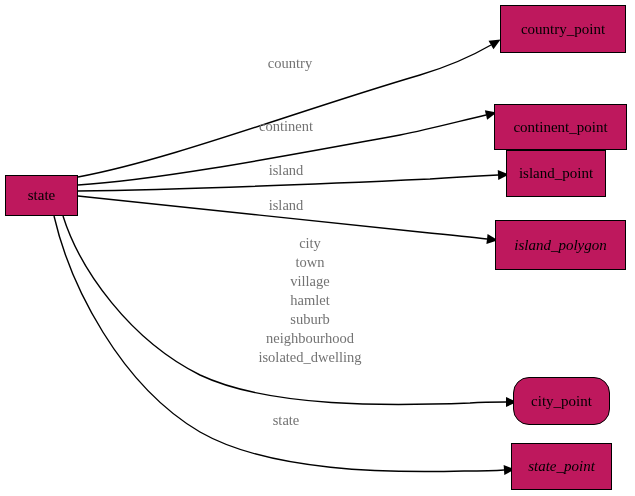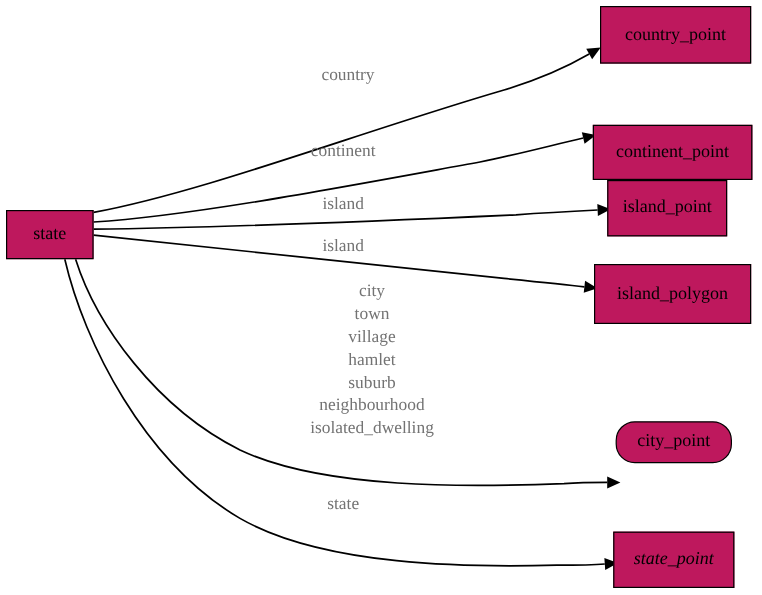--- a/index.html
+++ b/index.html
@@ -78,24 +78,24 @@
       </div>
       <div class="node" style="left: 500px; top: 5px; width: 126px; height: 48px;">
         <span>country_point</span>
       </div>
       <div class="node" style="left: 494px; top: 72px; width: 133px; height: 46px; margin-top: 32px;">
         <span>continent_point</span>
       </div>
       <div class="node" style="left: 506px; top: 150px; width: 100px; height: 47px;">
         <span>island_point</span>
       </div>
-      <div class="node" style="left: 495px; top: 220px; width: 131px; height: 50px;">
+      <div class="node" style="left: 495px; top: 220px; width: 131px; height: 50px; font-style: italic;">
         <span>island_polygon</span>
       </div>
-      <div class="node" style="left: 513px; top: 351px; width: 97px; height: 35px; border-radius: 16px;">
+      <div class="node" style="left: 513px; top: 377px; width: 97px; height: 48px; border-radius: 16px;">
         <span>city_point</span>
       </div>
       <div class="node" style="left: 511px; top: 443px; width: 101px; height: 47px; font-style: italic;">
         <span>state_point</span>
       </div>
     </div>
   <div id="labels-layer">
       <div class="edge-label" style="left: 290px; top: 54px;">country</div>
       <div class="edge-label" style="left: 286px; top: 117px;">continent</div>
       <div class="edge-label" style="left: 286px; top: 161px;">island</div>

